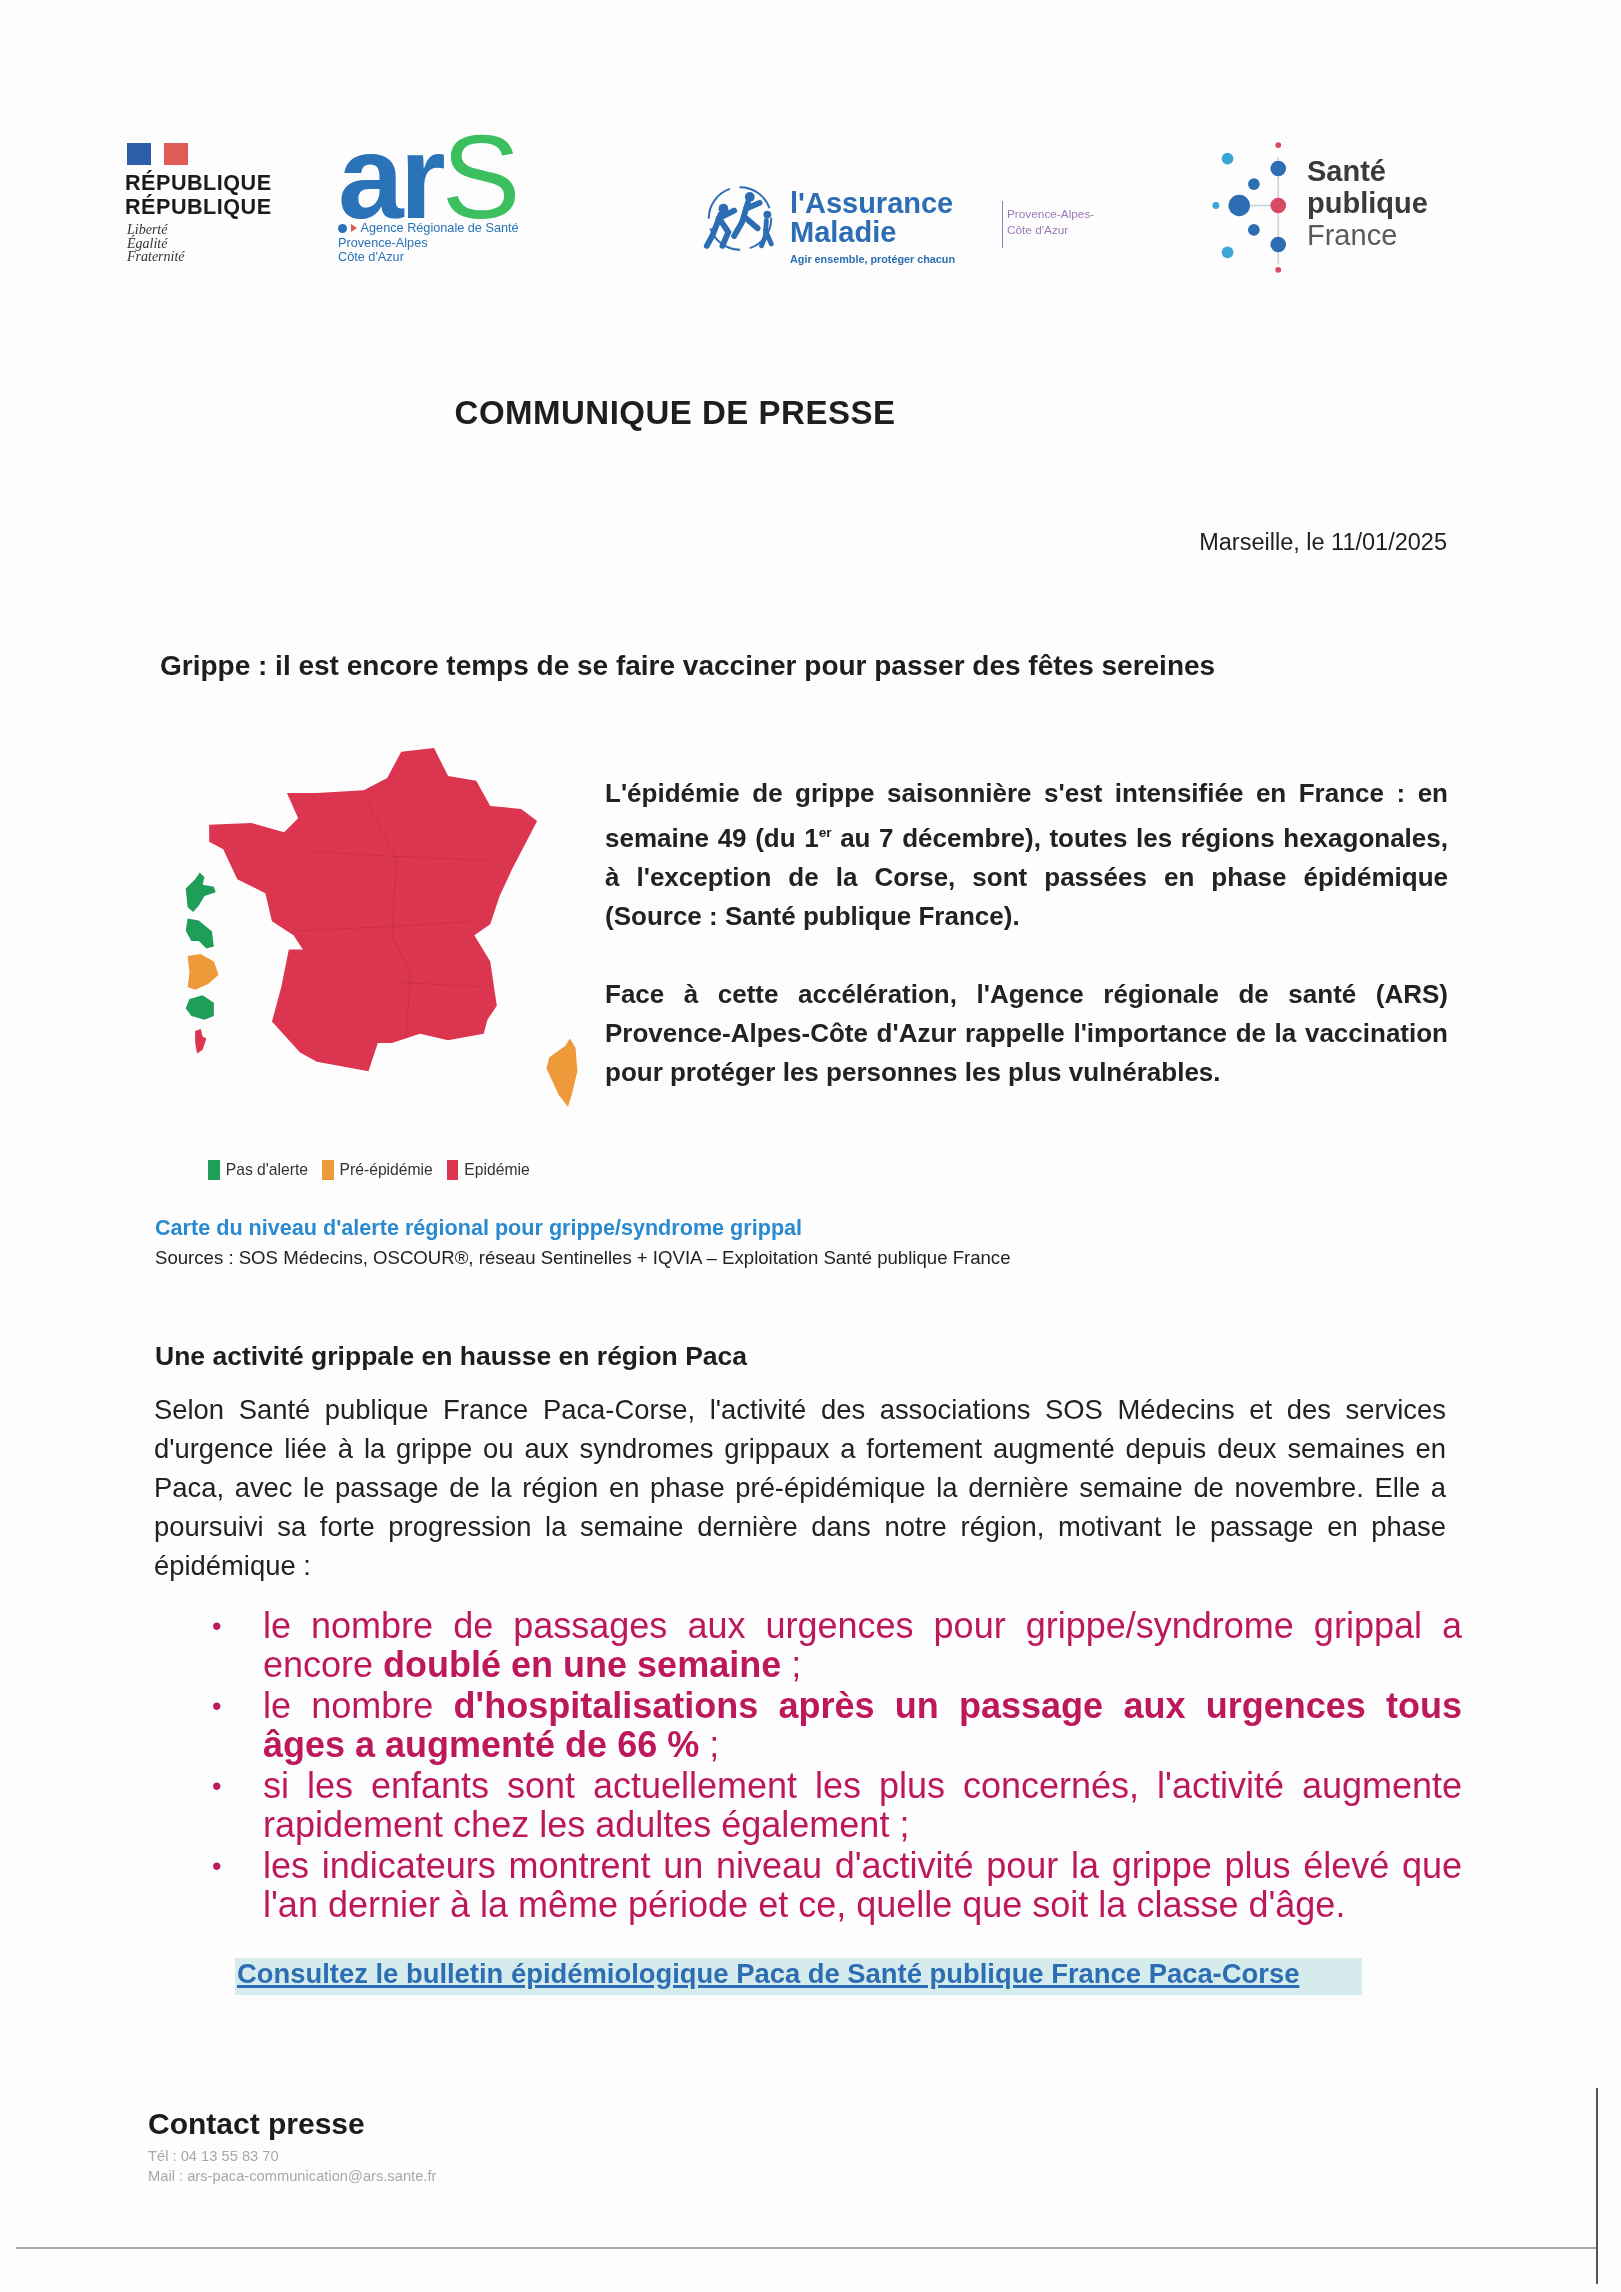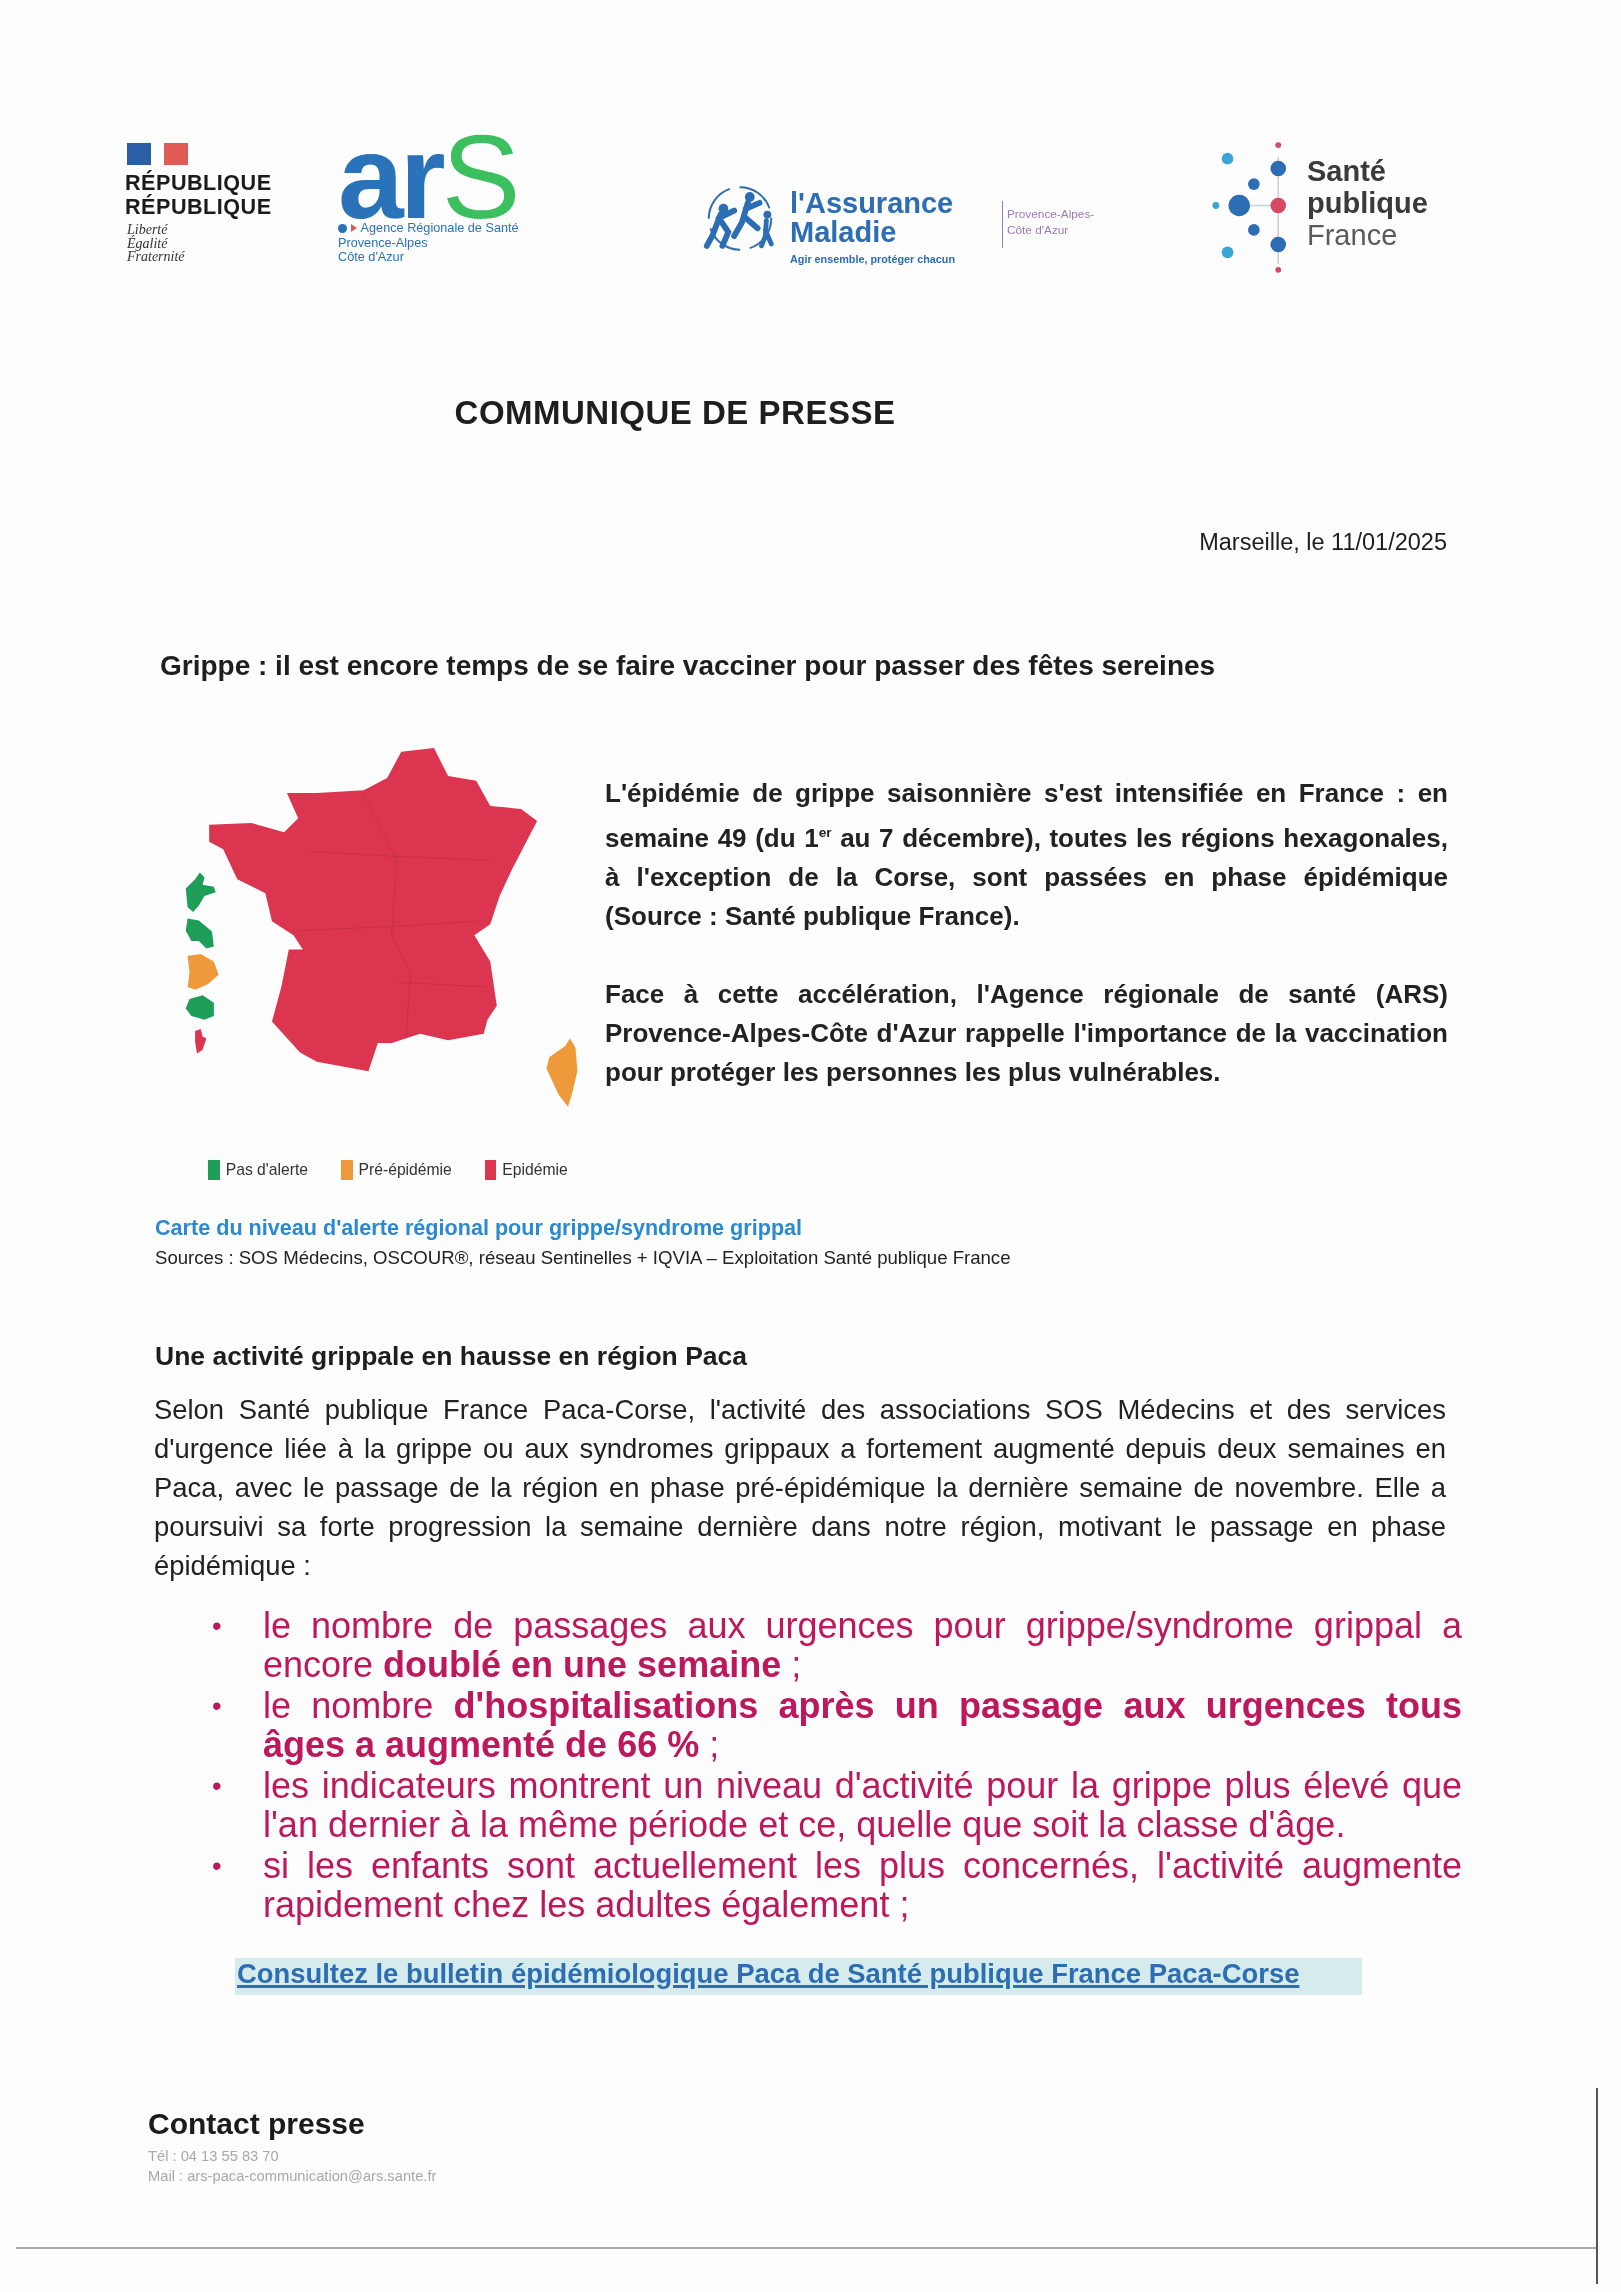--- a/index.html
+++ b/index.html
@@ -35,21 +35,21 @@
 
   .title-cp { left: 0; width: 1350px; top: 394px; text-align: center; font-weight: bold; font-size: 33px; color: #1e1e1e; letter-spacing: 0.5px; }
   .date { right: 174px; top: 529px; font-size: 23.5px; color: #1e1e1e; }
   .headline { left: 160px; top: 650px; font-weight: bold; font-size: 28px; color: #1e1e1e; }
 
   .map { left: 167px; top: 735px; width: 431px; height: 382px; }
   .intro { left: 605px; top: 774px; width: 843px; font-weight: bold; font-size: 26px; line-height: 39px; text-align: justify; color: #222; }
   .intro p { margin: 0 0 39px 0; }
   .intro sup { font-size: 13.7px; }
 
-  .legend { left: 208px; top: 1160px; display: flex; align-items: center; gap: 25px; font-size: 15.7px; color: #333; }
+  .legend { left: 208px; top: 1160px; display: flex; align-items: center; gap: 6px; font-size: 15.7px; color: #333; }
   .legend .sw { width: 11.8px; height: 19.6px; display: inline-block; margin-right: 5.9px; }
   .legend .item { display: flex; align-items: center; margin-right: 7.8px; }
 
   .caption { left: 155px; top: 1215px; font-weight: bold; font-size: 21.6px; color: #2a8ad0; }
   .sources { left: 155px; top: 1247px; font-size: 18.6px; color: #222; }
 
   .sec-title { left: 155px; top: 1313px; font-weight: bold; font-size: 26.5px; color: #1e1e1e; margin-top: 28px; }
 
   .body-para { left: 154px; top: 1390px; width: 1292px; font-size: 27.4px; line-height: 39px; text-align: justify; color: #222; }
   .bullets { left: 196px; top: 1590px; width: 1250px; font-size: 36px; line-height: 39px; color: #be185d; margin: 16px; padding: 0; list-style: none; }
@@ -175,22 +175,22 @@
 
 <div class="abs caption">Carte du niveau d'alerte régional pour grippe/syndrome grippal</div>
 <div class="abs sources">Sources : SOS Médecins, OSCOUR®, réseau Sentinelles + IQVIA – Exploitation Santé publique France</div>
 
 <div class="abs sec-title">Une activité grippale en hausse en région Paca</div>
 <div class="abs body-para">Selon Santé publique France Paca-Corse, l'activité des associations SOS Médecins et des services d'urgence liée à la grippe ou aux syndromes grippaux a fortement augmenté depuis deux semaines en Paca, avec le passage de la région en phase pré-épidémique la dernière semaine de novembre. Elle a poursuivi sa forte progression la semaine dernière dans notre région, motivant le passage en phase épidémique :</div>
 
 <ul class="abs bullets">
   <li><span>le nombre de passages aux urgences pour grippe/syndrome grippal a encore </span><b>doublé en une semaine</b><span> ;</span></li>
   <li><span>le nombre </span><b>d'hospitalisations après un passage aux urgences tous âges a augmenté de 66 %</b><span> ;</span></li>
+  <li><span>si les enfants sont actuellement les plus concernés, l'activité augmente rapidement chez les adultes également ;</span></li>
   <li><span>les indicateurs montrent un niveau d'activité pour la grippe plus élevé que l'an dernier à la même période et ce, quelle que soit la classe d'âge.</span></li>
-  <li><span>si les enfants sont actuellement les plus concernés, l'activité augmente rapidement chez les adultes également ;</span></li>
 </ul>
 
 <div class="abs link-band"></div>
 <a class="abs link">Consultez le bulletin épidémiologique Paca de Santé publique France Paca-Corse</a>
 
 <div class="abs contact-title">Contact presse</div>
 <div class="abs contact-line" style="top:2148px">Tél : 04 13 55 83 70</div>
 <div class="abs contact-line" style="top:2168px">Mail : ars-paca-communication@ars.sante.fr</div>
 
 <div class="abs footer-rule"></div>

